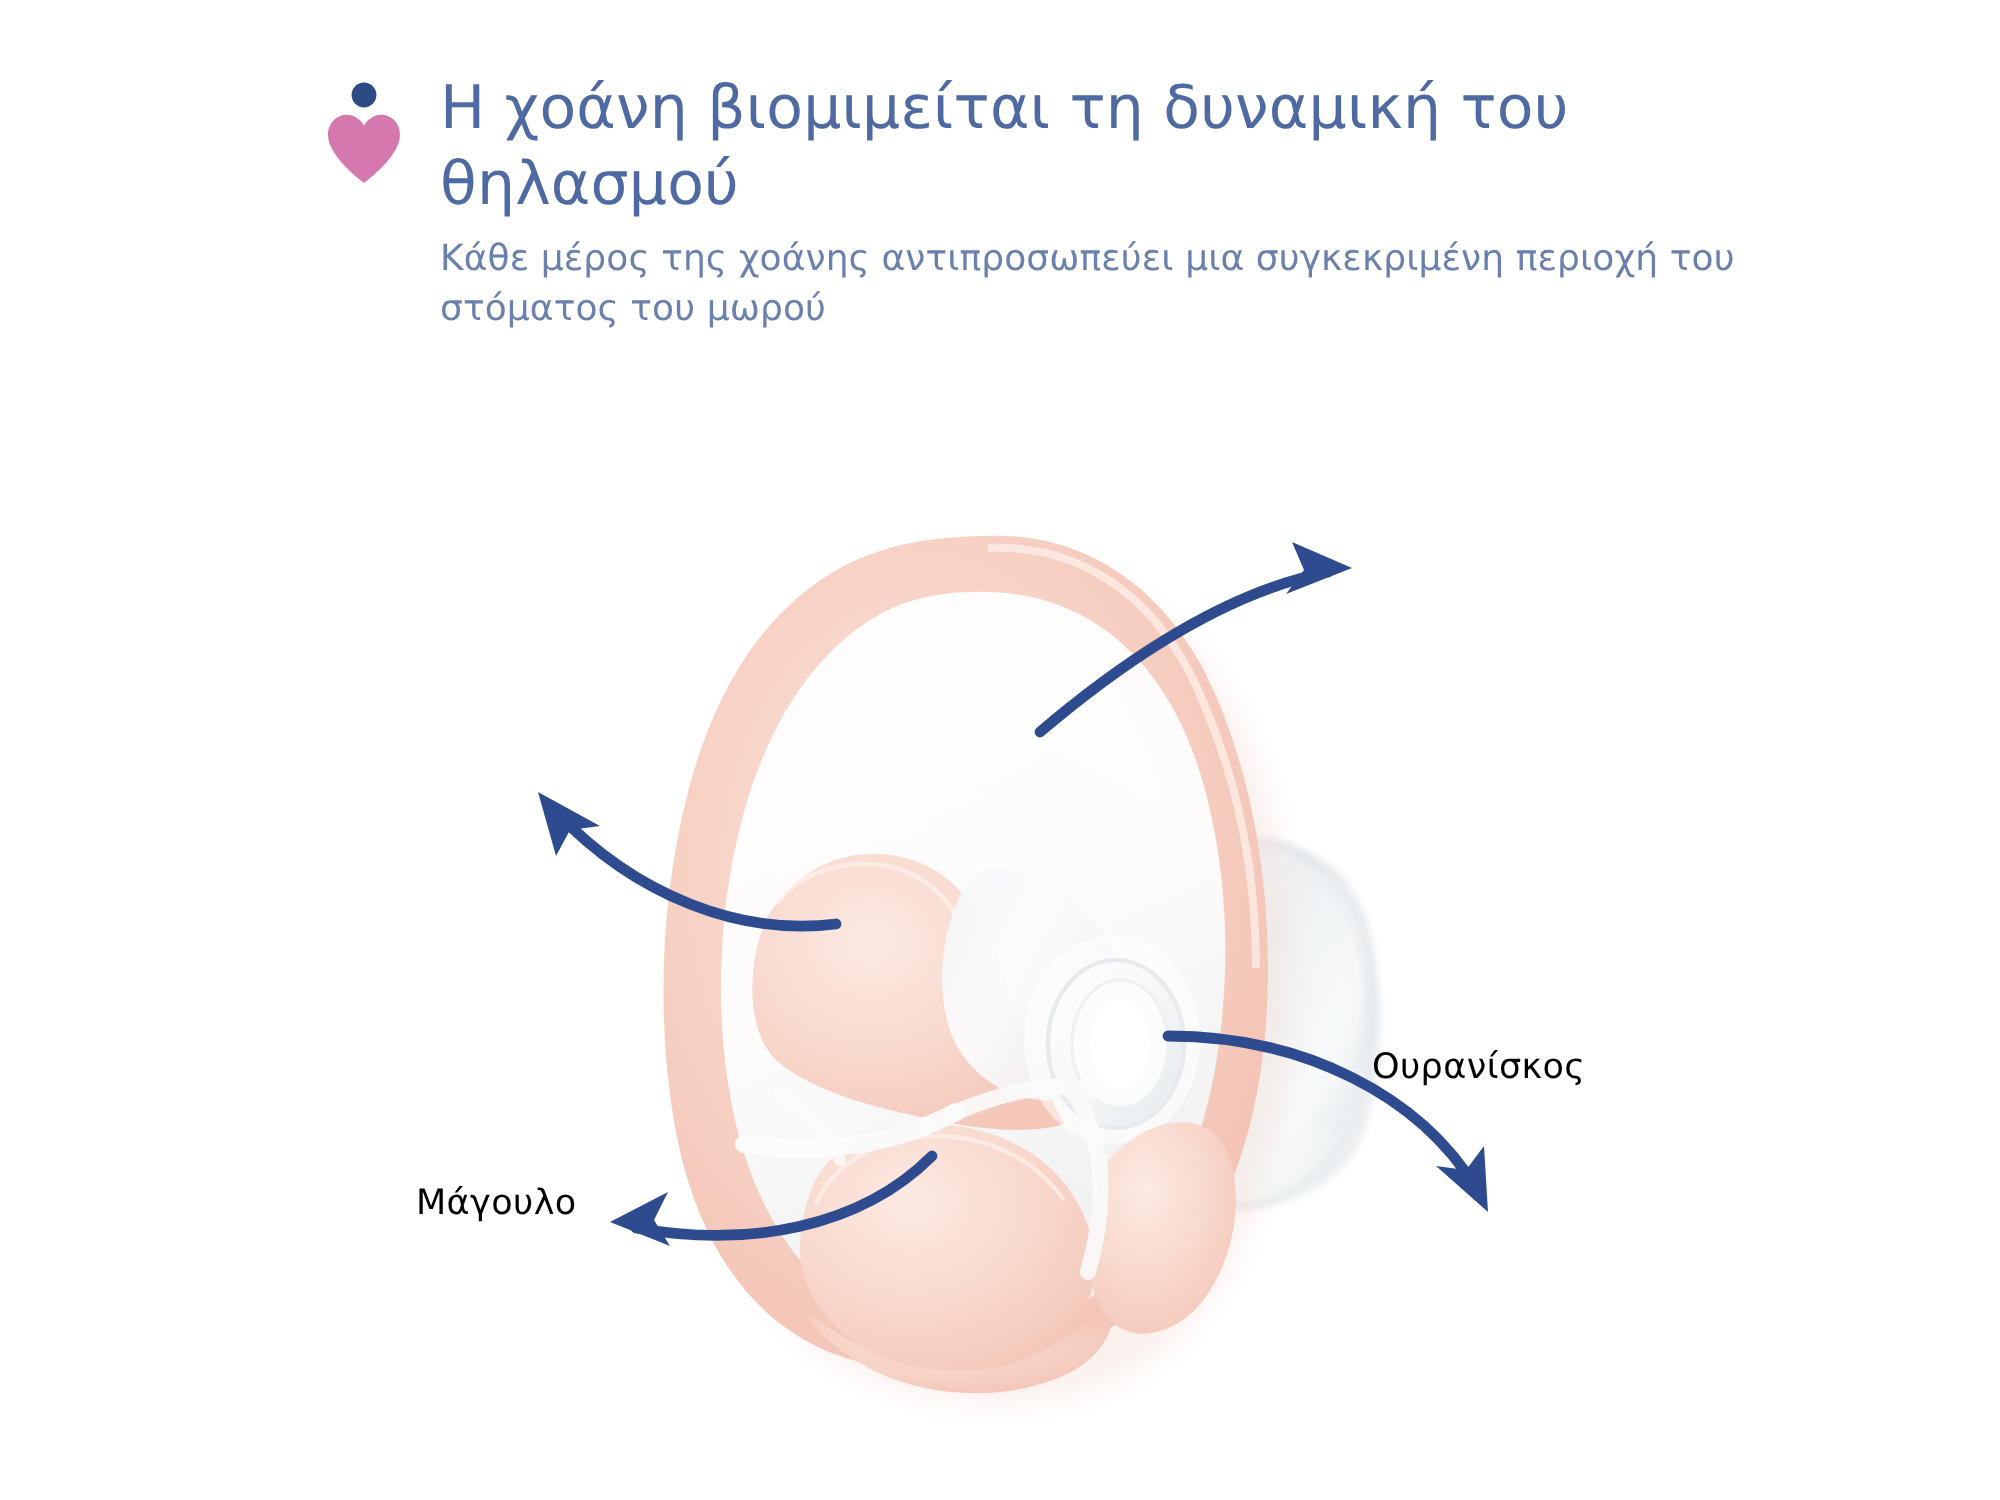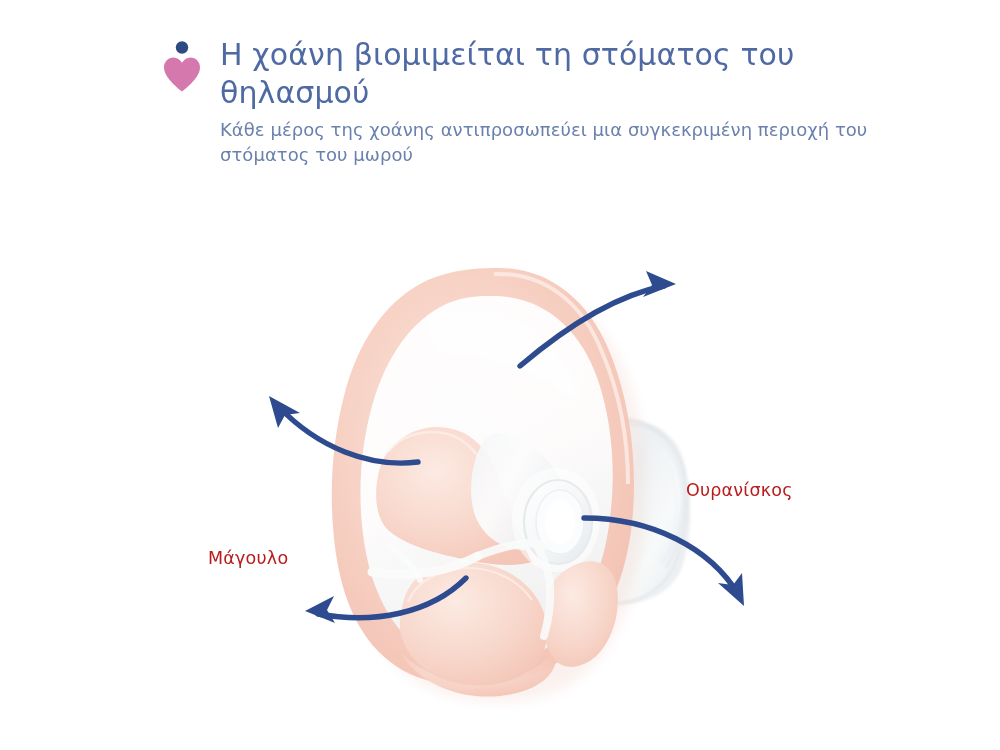--- a/index.html
+++ b/index.html
@@ -53,24 +53,25 @@
     position: absolute;
     left: 0; top: 200px;
     width: 1000px; height: 550px;
   }
   .stage svg { display: block; }
 
   
   .callout {
     position: absolute;
     font-size: 17.5px;
-    color: #b91c1c;
+    color: #000000;
     white-space: nowrap;
     font-weight: 400;
     letter-spacing: 0.2px;
+    margin-top: 44px;
   }
   #callout-palate { left: 686px; top: 280px; }
   #callout-cheek-left { left: 208px; top: 348px; }
 </style>
 </head>
 <body>
 
 <div id="page">
 
   <div class="header">
@@ -81,21 +82,21 @@
           <path d="M22 51.5
                    C 22 51.5, 4 38.5, 4 27.5
                    C 4 21.2, 8.6 17.4, 13.4 17.4
                    C 17.2 17.4, 20.2 19.8, 22 22.8
                    C 23.8 19.8, 26.8 17.4, 30.6 17.4
                    C 35.4 17.4, 40 21.2, 40 27.5
                    C 40 38.5, 22 51.5, 22 51.5 Z" fill="#d578ae"></path>
         </svg>
       </div>
       <div class="header-text">
-        <h1 class="title">Η χοάνη βιομιμείται τη στόματος του θηλασμού</h1>
+        <h1 class="title">Η χοάνη βιομιμείται τη δυναμική του θηλασμού</h1>
         <p class="subtitle">Κάθε μέρος της χοάνης αντιπροσωπεύει μια συγκεκριμένη περιοχή του στόματος του μωρού</p>
       </div>
     </div>
   </div>
 
   <div class="stage">
     <svg width="1000" height="550" viewBox="0 0 1000 550" aria-hidden="true">
       <defs>
 
         <radialGradient id="gPinkBody" cx="42%" cy="40%" r="72%">

